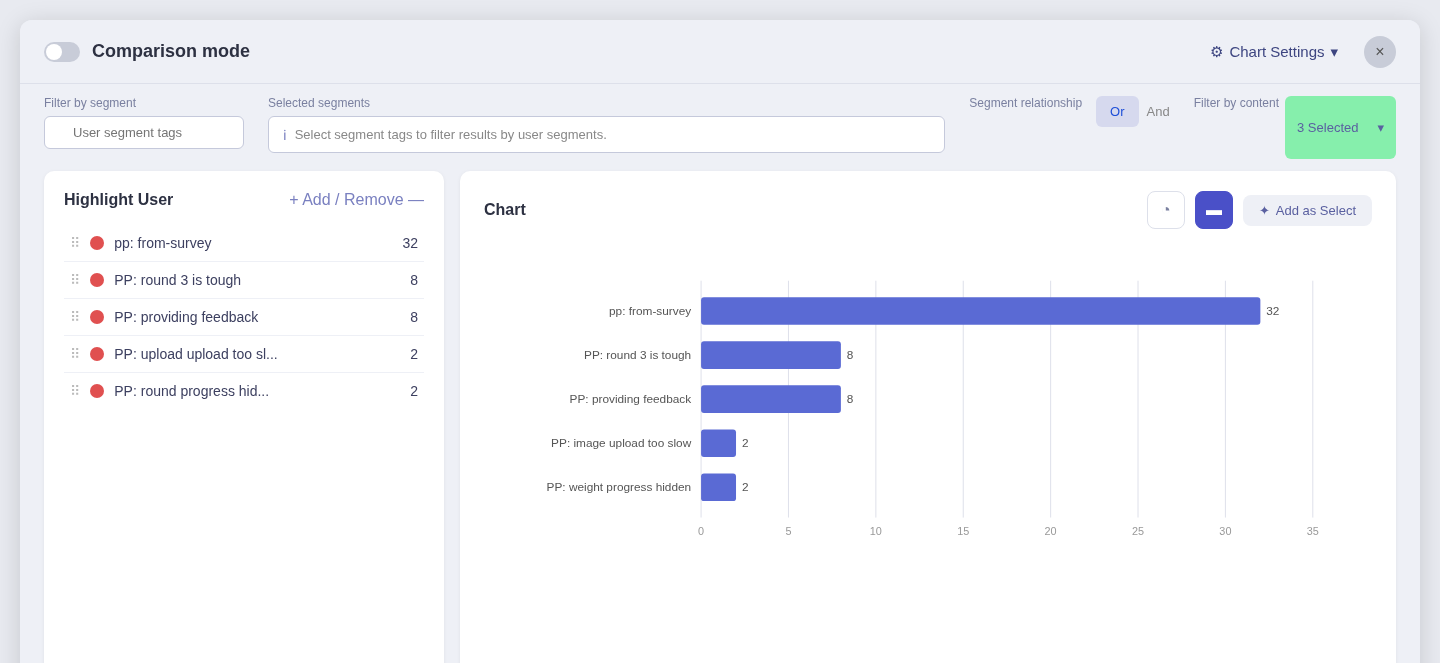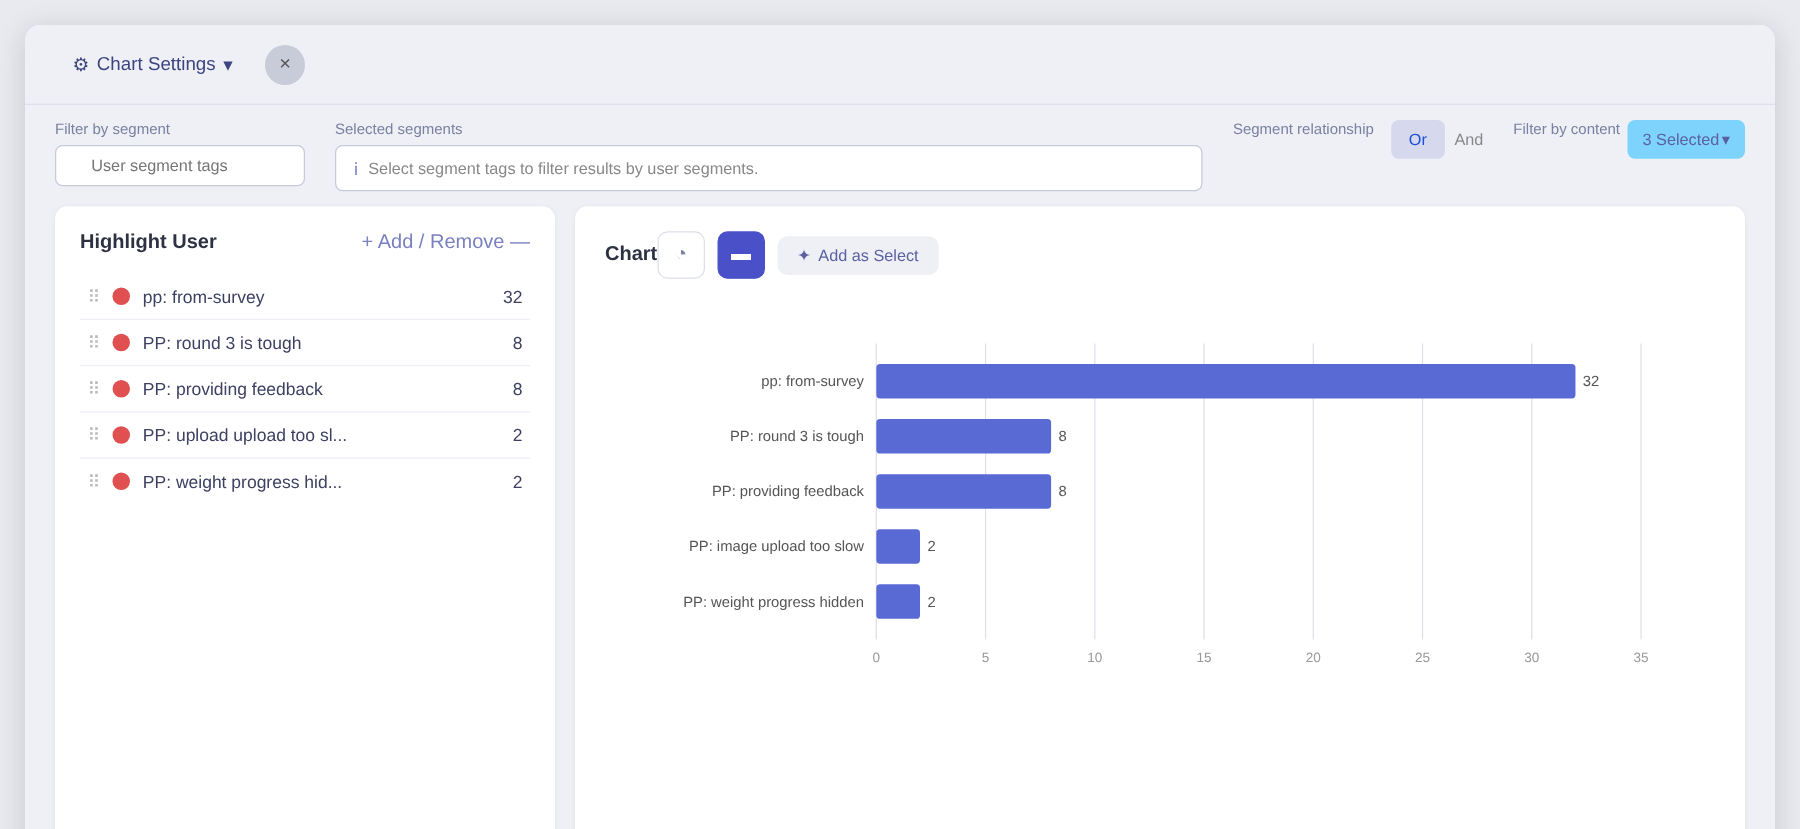--- a/index.html
+++ b/index.html
@@ -164,23 +164,23 @@
       color: #888;
     }
     .filter-content-section {
       display: flex;
       flex-direction: row;
       gap: 6px;
     }
     .selected-dropdown {
       display: flex;
       align-items: center;
-      gap: 2px;
-      padding: 8px 12px;
-      background: #7dd3fc;
+      gap: 19px;
+      padding: 24px 12px;
+      background: #86efac;
       border: none;
       border-radius: 6px;
       font-size: 13px;
       color: #5a60a0;
       font-weight: 500;
       cursor: pointer;
       white-space: nowrap;
     }
     
     .main-content {
@@ -258,20 +258,21 @@
     .right-panel {
       flex: 1;
       background: white;
       border-radius: 10px;
       padding: 20px 24px;
       box-shadow: 0 1px 4px rgba(0,0,0,0.06);
     }
     .chart-header {
       display: flex;
       align-items: center;
+      justify-content: space-between;
       margin-bottom: 20px;
     }
     .chart-title {
       font-size: 16px;
       font-weight: 700;
       color: #2d3142;
     }
     .chart-controls {
       display: flex;
       align-items: center;
@@ -316,20 +317,24 @@
     svg text {
       font-family: -apple-system, BlinkMacSystemFont, 'Segoe UI', sans-serif;
     }
   </style>
 </head>
 <body>
 
 <div class="window">
 
   <div class="header">
+    <div class="header-left">
+      <div class="toggle-switch"></div>
+      <span class="mode-title">Comparison mode</span>
+    </div>
     <div class="header-right">
       <button class="chart-settings-btn">
         <span>⚙</span>
         <span>Chart Settings</span>
         <span>▾</span>
       </button>
       <button class="close-btn">×</button>
     </div>
   </div>
 
@@ -393,21 +398,21 @@
   </div>
           <div class="tag-row">
     <span class="drag-handle">⠿</span>
     <span class="tag-dot"></span>
     <span class="tag-name">PP: upload upload too sl...</span>
     <span class="tag-count">2</span>
   </div>
           <div class="tag-row">
     <span class="drag-handle">⠿</span>
     <span class="tag-dot"></span>
-    <span class="tag-name">PP: weight progress hid...</span>
+    <span class="tag-name">PP: round progress hid...</span>
     <span class="tag-count">2</span>
   </div>
         </div>
     </div>
 
     <div class="right-panel">
       <div class="chart-header">
         <span class="chart-title">Chart</span>
         <div class="chart-controls">
           <button class="chart-type-btn">

